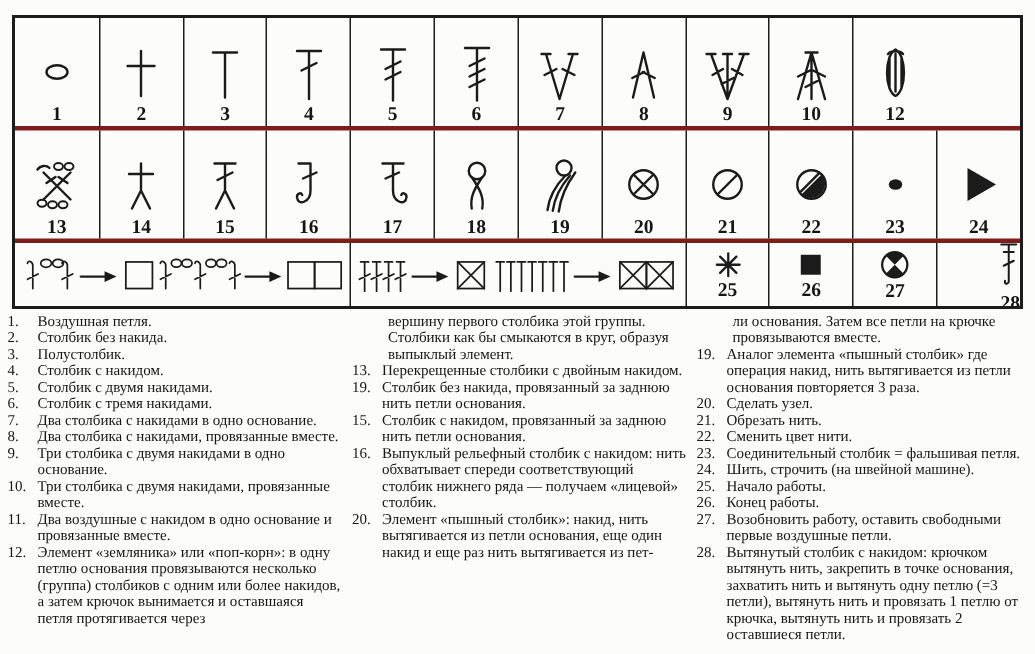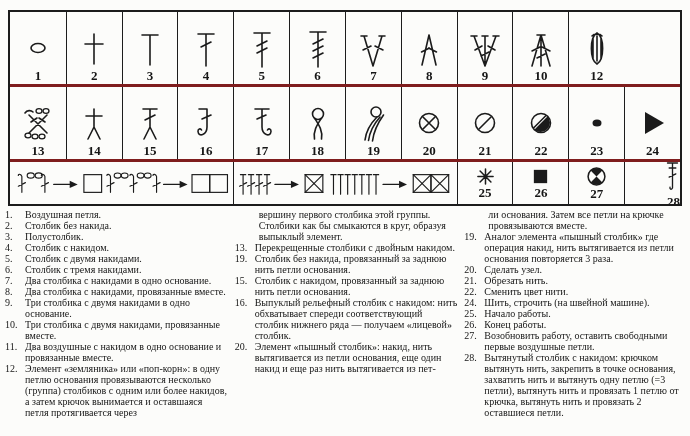--- a/index.html
+++ b/index.html
@@ -416,20 +416,24 @@
       </div>
     <div class="item">
         <span class="n">21.</span>
         <span class="t">Обрезать нить.</span>
       </div>
     <div class="item">
         <span class="n">22.</span>
         <span class="t">Сменить цвет нити.</span>
       </div>
     <div class="item">
+        <span class="n">23.</span>
+        <span class="t">Соединительный столбик = фальшивая петля.</span>
+      </div>
+    <div class="item">
         <span class="n">24.</span>
         <span class="t">Шить, строчить (на швейной машине).</span>
       </div>
     <div class="item">
         <span class="n">25.</span>
         <span class="t">Начало работы.</span>
       </div>
     <div class="item">
         <span class="n">26.</span>
         <span class="t">Конец работы.</span>

